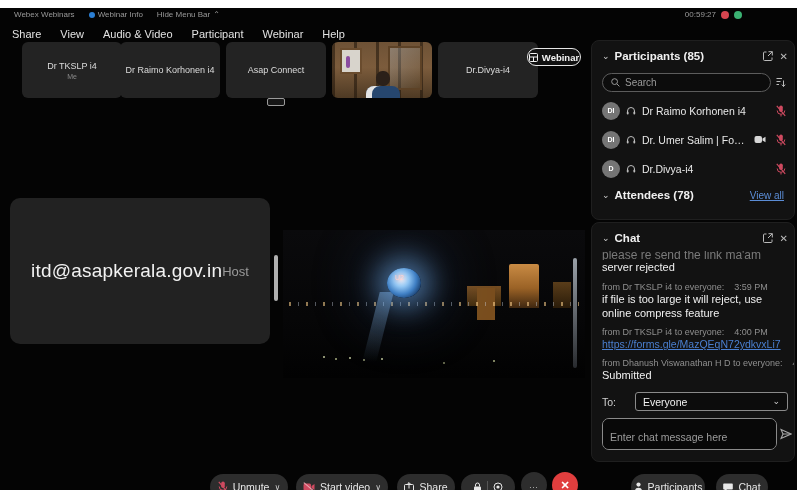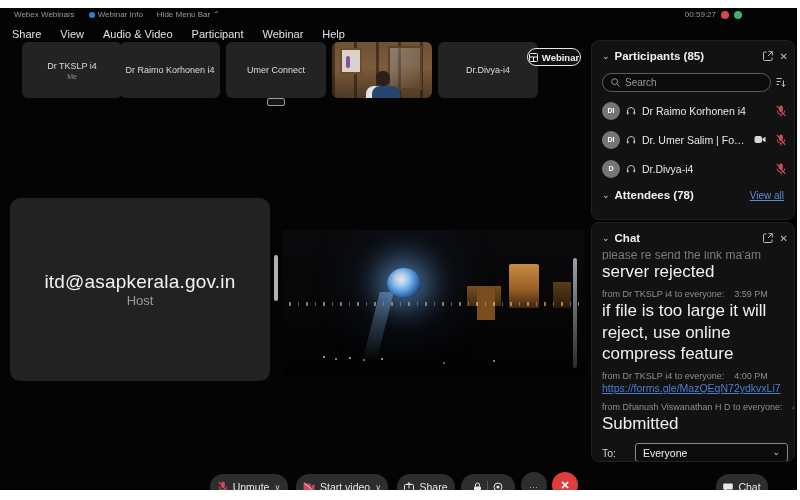--- a/index.html
+++ b/index.html
@@ -26,21 +26,21 @@
   .cab-lines { position:absolute; inset:0; background:repeating-linear-gradient(90deg, rgba(30,20,10,.55) 0 3px, transparent 3px 22px); }
   .pic-frame { position:absolute; left:8px; top:6px; width:22px; height:26px; background:#d8d4cc; border:2px solid #6a4c2e; }
   .pic-frame i { position:absolute; left:4px; top:6px; width:4px; height:12px; background:#8a4ba0; border-radius:2px; }
   .cab-glass { position:absolute; right:10px; top:4px; width:34px; height:44px; background:linear-gradient(135deg, rgba(190,200,210,.35), rgba(90,70,40,.2)); border:2px solid #5d4226; }
   .man-head { position:absolute; left:44px; bottom:12px; width:14px; height:15px; background:#2b2019; border-radius:45%; }
   .man-body { position:absolute; left:34px; bottom:-2px; width:34px; height:14px; background:#26466e; border-radius:8px 8px 0 0; box-shadow:inset 6px 0 0 #e4e4e4; }
   .layout-btn { position:absolute; left:527px; top:40px; width:54px; height:18px; background:#111; border:1.5px solid #e6e6e6; border-radius:10px; display:flex; align-items:center; justify-content:center; gap:4px; color:#f2f2f2; font-size:9.5px; font-weight:bold; }
   .strip-handle { position:absolute; left:267px; top:90px; width:18px; height:8px; background:#161616; border:1px solid #9a9a9a; border-radius:2px; }
 
   
-  .host-tile { position:absolute; left:10px; top:190px; width:260px; height:183px; background:#222222; border-radius:10px; display:flex; flex-direction:column; align-items:center; justify-content:center; }
+  .host-tile { position:absolute; left:10px; top:190px; width:260px; height:146px; background:#222222; border-radius:10px; display:flex; flex-direction:row; align-items:center; justify-content:center; }
   .host-title { font-size:19px; color:#f2f2f2; letter-spacing:.2px; }
   .host-sub { font-size:13px; color:#9a9a9a; }
   .stage-scrollbar { position:absolute; left:274px; top:247px; width:4px; height:46px; background:#cfcfcf; border-radius:2px; opacity:.85; }
 
   .video-tile { position:absolute; left:283px; top:222px; width:302px; height:148px; background:#020202; overflow:hidden; }
   .sky { position:absolute; inset:0; background:linear-gradient(180deg,#0a0a0c 0%,#060607 60%,#020202 100%); }
   .sphere { position:absolute; left:104px; top:38px; width:34px; height:30px; border-radius:50%; background:radial-gradient(circle at 42% 38%, #e8f4ff 0%, #8fc4f2 28%, #3f7fc4 55%, #143털 75%, #0a2036 100%); box-shadow:0 0 26px 10px rgba(110,170,235,.55), 0 0 60px 20px rgba(80,130,200,.25); }
   .sphere-label { position:absolute; left:112px; top:44px; font-size:7px; color:#ffd3cf; text-shadow:0 0 4px #ff7a6e; }
   .beam { position:absolute; left:88px; top:62px; width:14px; height:70px; background:linear-gradient(180deg, rgba(140,190,240,.45), rgba(140,190,240,0)); transform:skewX(-14deg); }
   .bldg-a { position:absolute; right:46px; top:34px; width:30px; height:44px; background:linear-gradient(180deg,#c98b44 0%,#9a6226 55%,#3f2710 100%); border-radius:2px 2px 0 0; box-shadow:-38px 18px 0 -6px #7a4e1e; }
@@ -76,21 +76,21 @@
   .avatar { width:18px; height:18px; border-radius:50%; background:#757575; color:#fff; font-size:7px; font-weight:bold; display:flex; align-items:center; justify-content:center; flex:none; }
   .p-name { font-size:10.5px; color:#e8e8e8; white-space:nowrap; overflow:hidden; text-overflow:ellipsis; flex:1; }
   .attendees-row { display:flex; align-items:center; padding:6px 10px 0 10px; }
   .viewall { font-size:10px; color:#5b8dd6; text-decoration:underline; }
 
   .chat-scroll { padding:2px 10px 0 10px; }
   .clip-msg { height:9px; overflow:hidden; color:#7a7a7a; font-size:12px; }
   .clip-msg span { display:block; margin-top:-3px; }
   .msg-meta { display:flex; font-size:9px; color:#8f8f8f; margin-top:7px; white-space:nowrap; }
   .msg-time { margin-left:10px; }
-  .msg-body { font-size:17px; color:#f0f0f0; line-height:1.25; margin-top:1px; }
+  .msg-body { font-size:11px; color:#f0f0f0; line-height:1.25; margin-top:1px; }
   .msg-link { font-size:10.5px; color:#4a7fd0; text-decoration:underline; word-break:break-all; }
 
   .to-row { display:flex; align-items:center; gap:19px; padding:9px 6px 0 10px; }
   .to-label { font-size:10.5px; color:#cfcfcf; }
   .to-select { flex:1; display:flex; align-items:center; height:19px; border:1px solid #8a8a8a; border-radius:3px; background:#0c0c0c; padding:0 7px; font-size:10.5px; color:#f0f0f0; }
   .to-select .sp { flex:1; }
   .chat-input-row { display:flex; align-items:flex-start; margin:7px 2px 0 10px; gap:3px; }
   .chat-input { flex:1; height:32px; border:1px solid #8a8a8a; border-radius:7px; background:#080808; color:#e0e0e0; font-size:10.5px; padding:12px 7px; resize:none; outline:none; font-family:"Liberation Sans", sans-serif; }
   .chat-input::placeholder { color:#9c9c9c; }
   svg { display:block; }
@@ -128,21 +128,21 @@
     </div>
 
     <div class="tile" style="left:22px">
       <span class="tname">Dr TKSLP i4</span>
       <span class="tsub">Me</span>
     </div>
     <div class="tile" style="left:120px">
       <span class="tname">Dr Raimo Korhonen i4</span>
     </div>
     <div class="tile" style="left:226px">
-      <span class="tname">Umer Connect</span>
+      <span class="tname">Asap Connect</span>
     </div>
     <div class="tile webcam" style="left:332px">
       <div class="cab-lines"></div>
       <div class="pic-frame">
           <i></i>
         </div>
       <div class="cab-glass"></div>
       <div class="man-body"></div>
       <div class="man-head"></div>
     </div>
@@ -216,20 +216,27 @@
           <circle cx="5" cy="5" r="4" fill="none" stroke="#e8e8e8"></circle>
           <circle cx="5" cy="5" r="1.6" fill="#e8e8e8"></circle>
         </svg>
     </div>
     <div class="pill-circle" style="left:521px">
       <span style="font-size:8px; letter-spacing:1px">...</span>
     </div>
     <div class="pill-circle leave" style="left:552px">
       <span style="font-size:11px">✕</span>
     </div>
+    <div class="pill" style="left:631px; width:74px">
+      <svg width="9" height="10" viewBox="0 0 9 10">
+          <circle cx="4.5" cy="2.6" r="2.1" fill="#e8e8e8"></circle>
+          <path d="M0.8 9.5a3.7 3.7 0 0 1 7.4 0z" fill="#e8e8e8"></path>
+        </svg>
+      <span>Participants</span>
+    </div>
     <div class="pill" style="left:716px; width:52px">
       <svg width="10" height="9" viewBox="0 0 10 9">
           <path d="M1 0.5h8a.8.8 0 0 1 .8.8v4.4a.8.8 0 0 1-.8.8H4L1.6 8.5V6.5H1a.8.8 0 0 1-.8-.8V1.3A.8.8 0 0 1 1 .5z" fill="#e8e8e8"></path>
         </svg>
       <span>Chat</span>
     </div>
 
     <div class="card" id="participants-card">
       <div class="card-head">
         <span class="chev">⌄</span>

